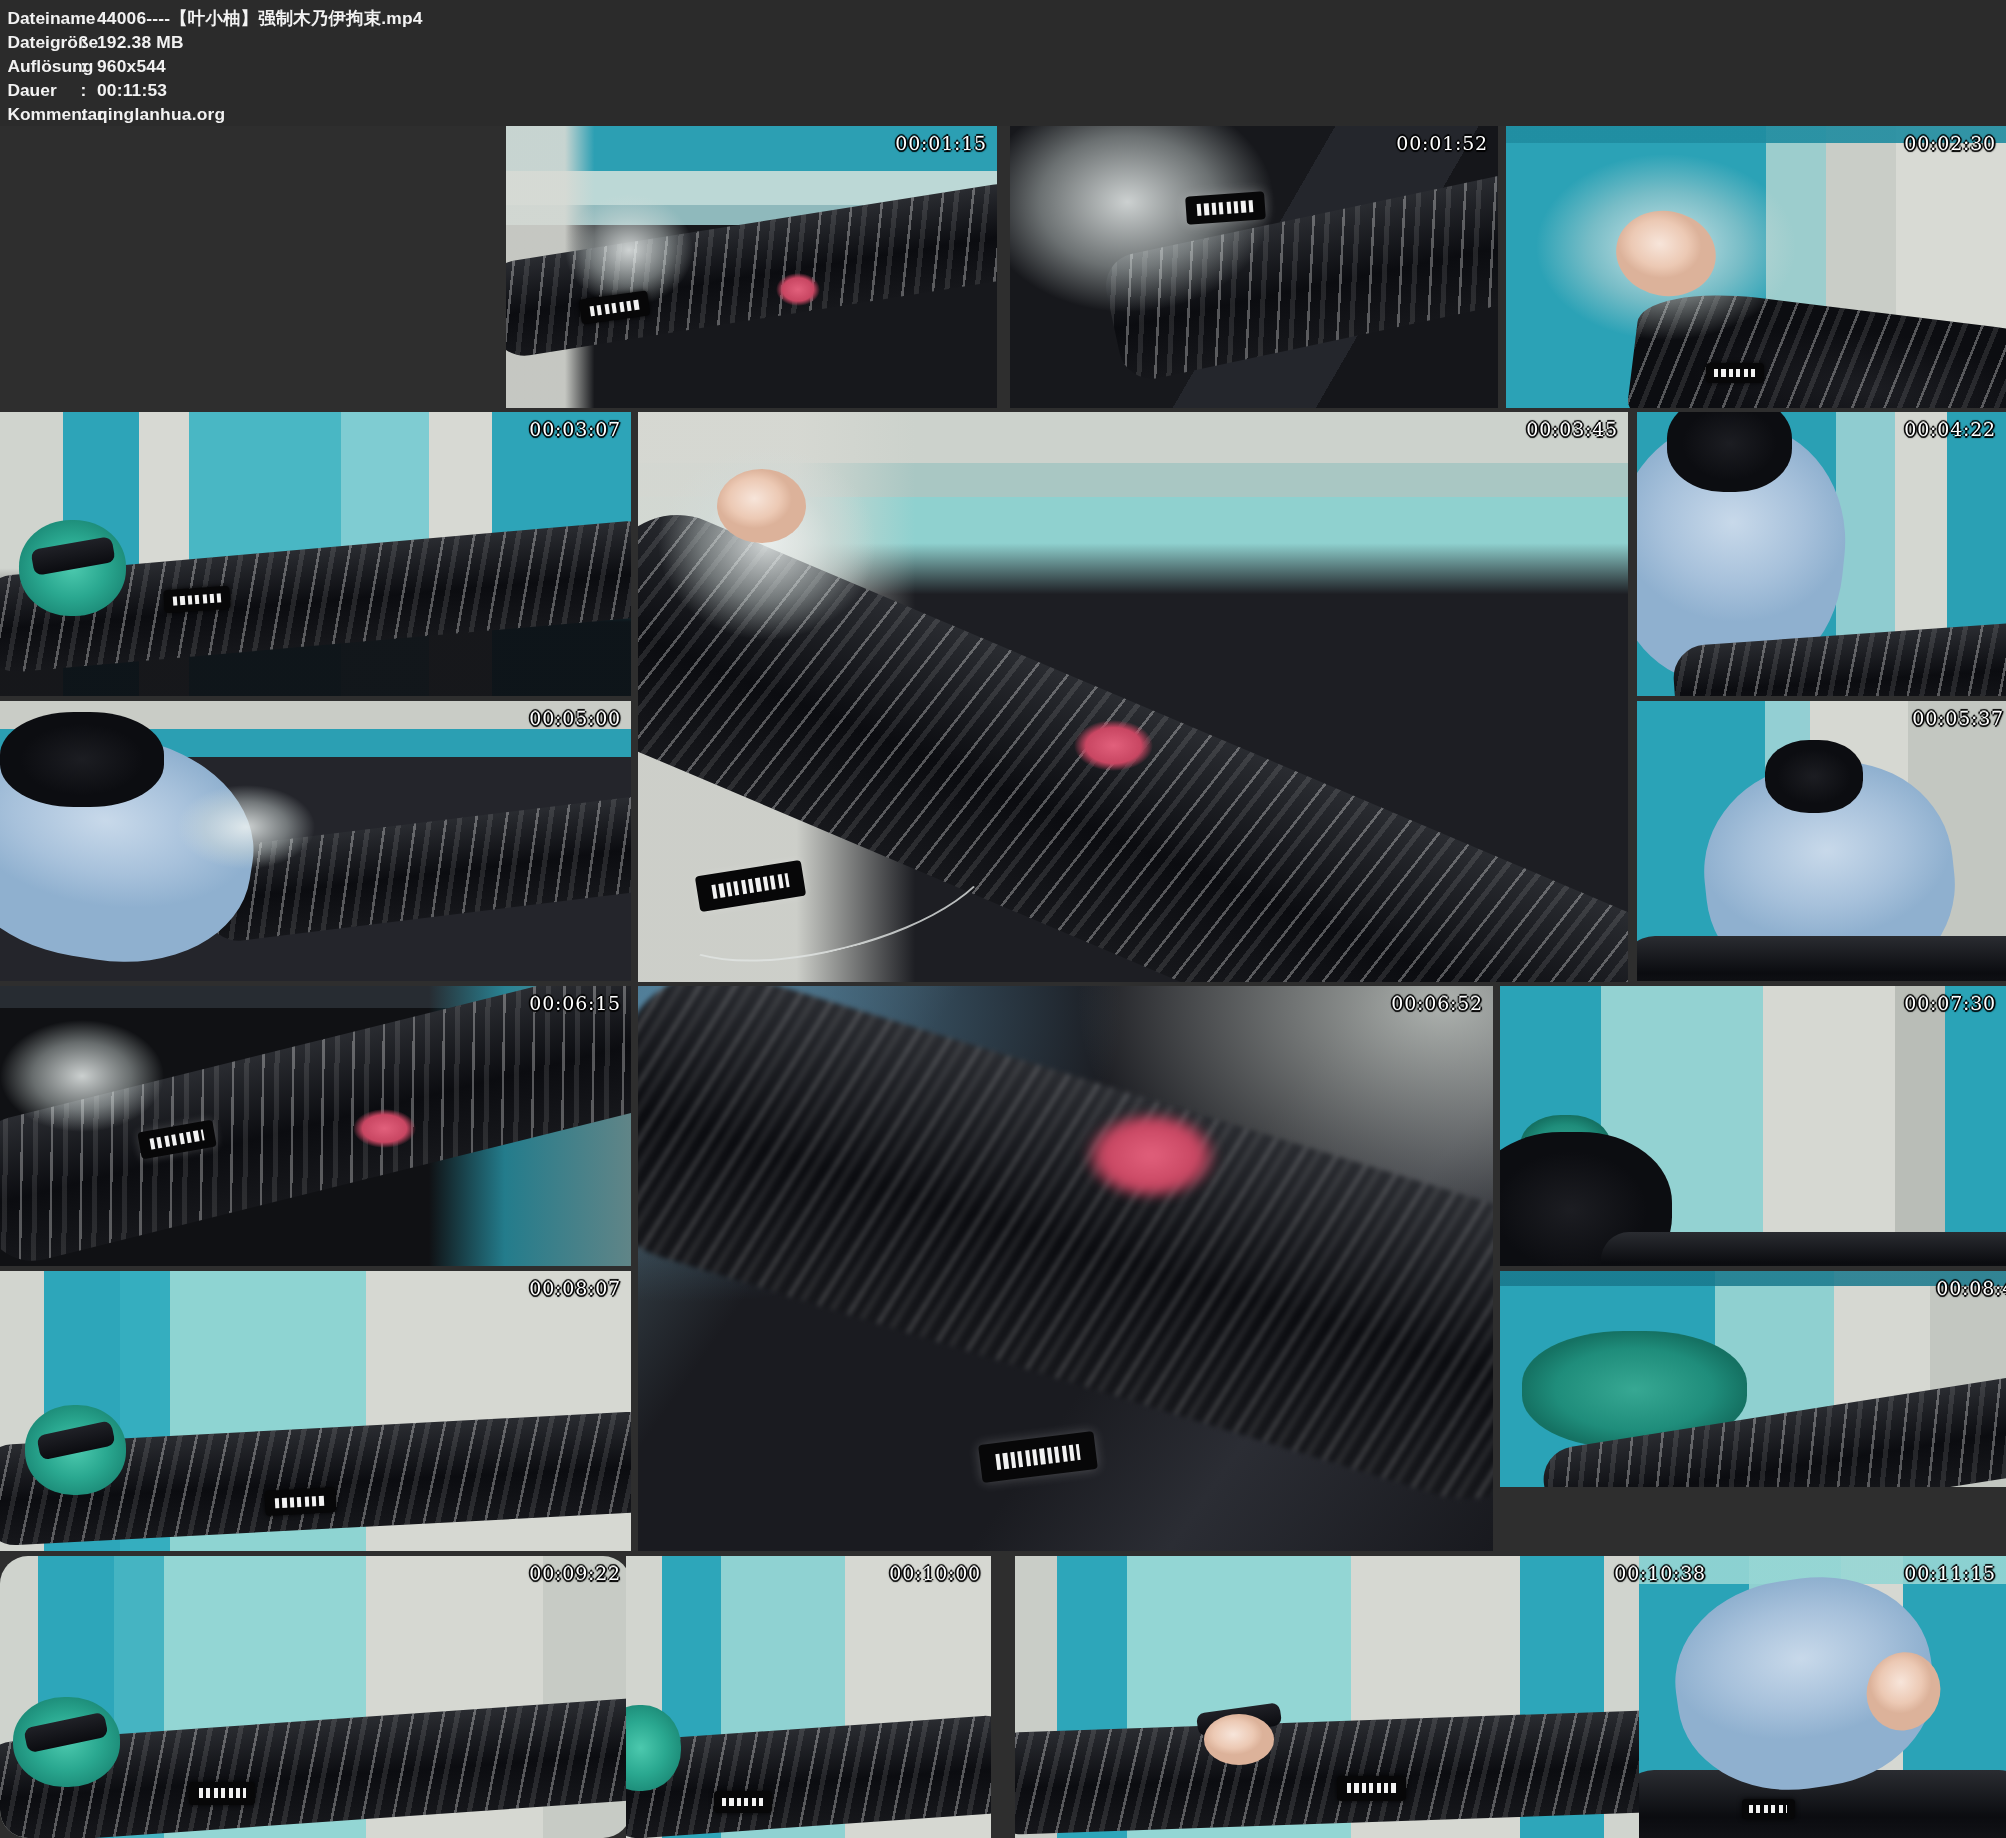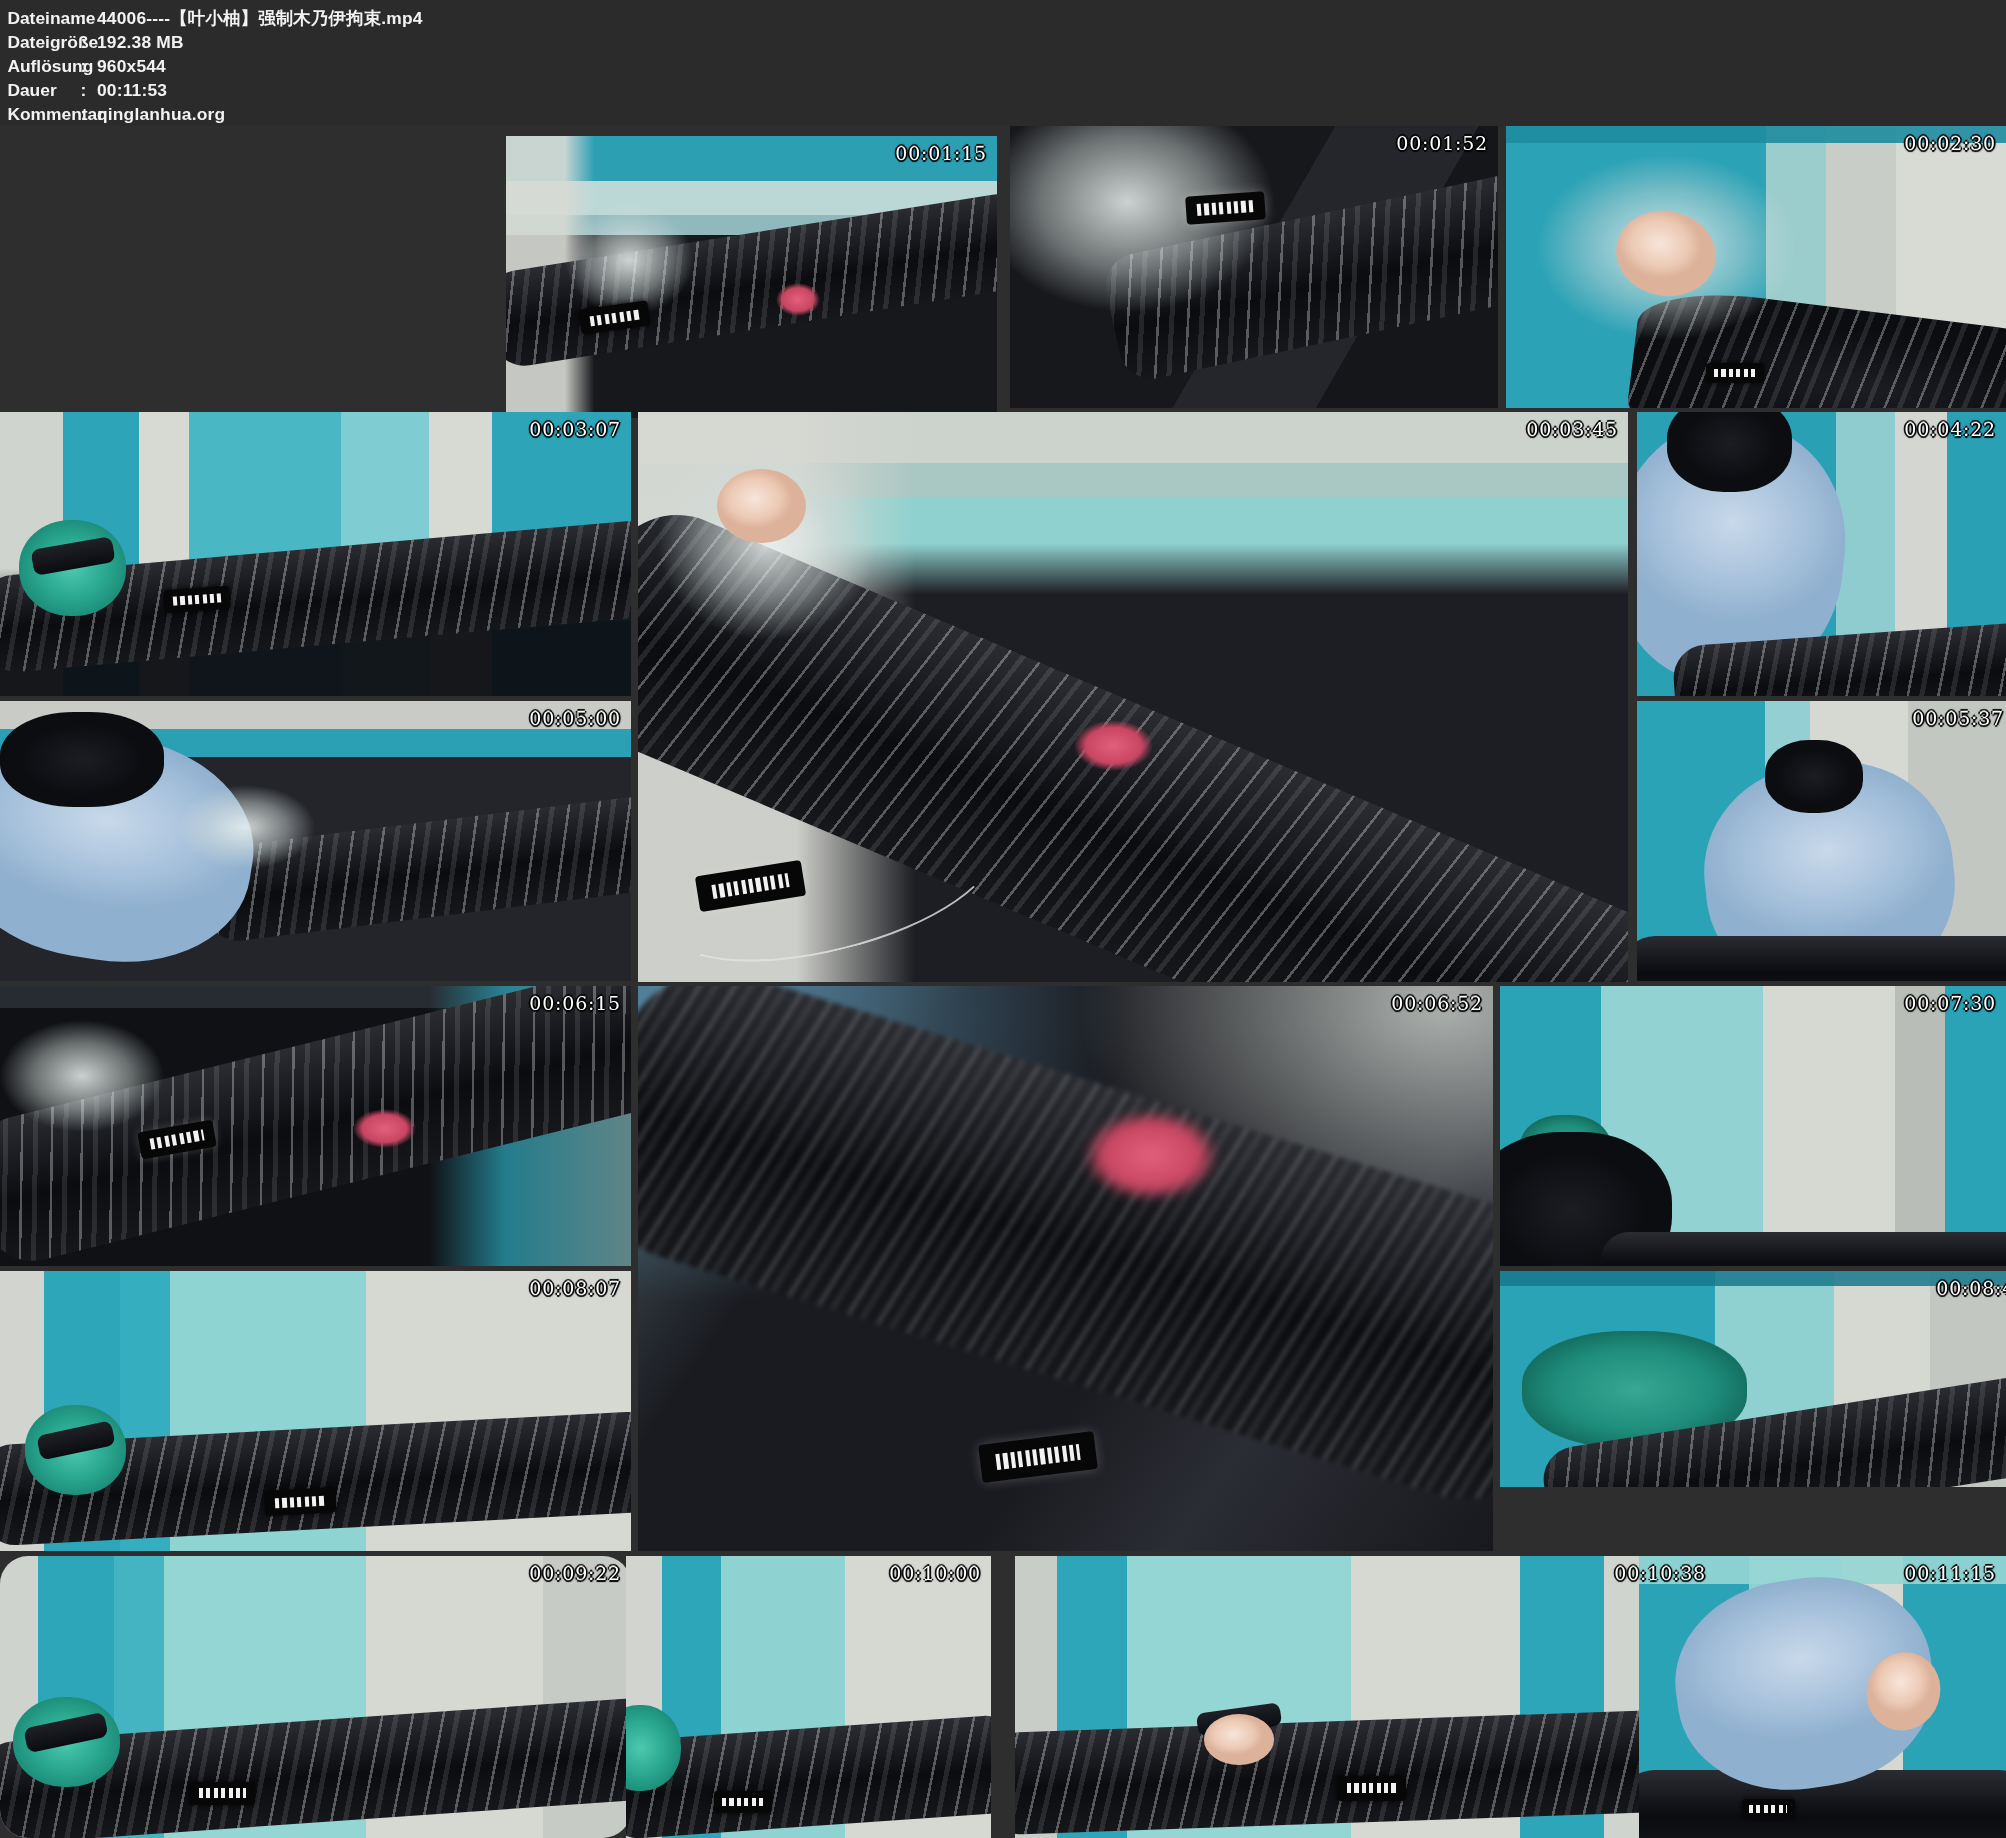--- a/index.html
+++ b/index.html
@@ -34,21 +34,21 @@
   .darkmass{background:radial-gradient(closest-side,#1c1d22,#0c0d11 75%);border-radius:45%;}
   .green{background:radial-gradient(closest-side,#37a893,#1f8d7b 70%,#157263);border-radius:45%;}
   .timer{background:#070708;border-radius:4.1px;box-shadow:0 0 5px rgba(0,0,0,.8);}
   .timer::after{content:"";position:absolute;left:14%;top:30%;right:14%;bottom:30%;
       background:repeating-linear-gradient(90deg,rgba(255,255,255,.95) 0 4.1px,rgba(255,255,255,0) 4.1px 7.4px);
       filter:blur(0.3px);}
 
   
   .t1{left:0;top:152;}
   .t1{left:0px;top:126px;width:498px;height:282px;}
-  .t2{left:506px;top:136px;width:491px;height:282px;text-decoration:underline;}
+  .t2{left:506px;top:126px;width:491px;height:282px;text-decoration:underline;}
   .t3{left:1010px;top:126px;width:488px;height:282px;}
   .t4{left:1506px;top:126px;width:500px;height:282px;}
   .t5{left:0px;top:412px;width:631px;height:284px;}
   .t6{left:638px;top:412px;width:990px;height:570px;}
   .t7{left:1637px;top:412px;width:369px;height:284px;}
   .t8{left:0px;top:701px;width:631px;height:280px;}
   .t9{left:1637px;top:701px;width:369px;height:280px;padding-left:8px;}
   .t10{left:0px;top:986px;width:631px;height:280px;}
   .t11{left:638px;top:986px;width:855px;height:565px;}
   .t12{left:1500px;top:986px;width:506px;height:280px;}

